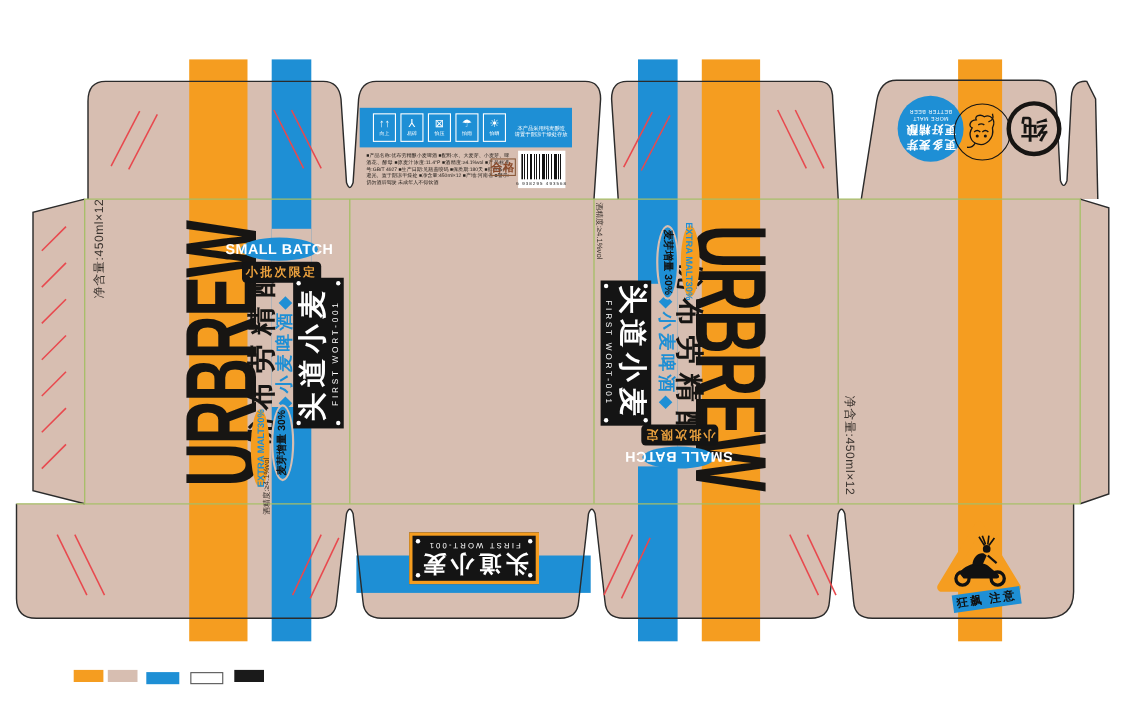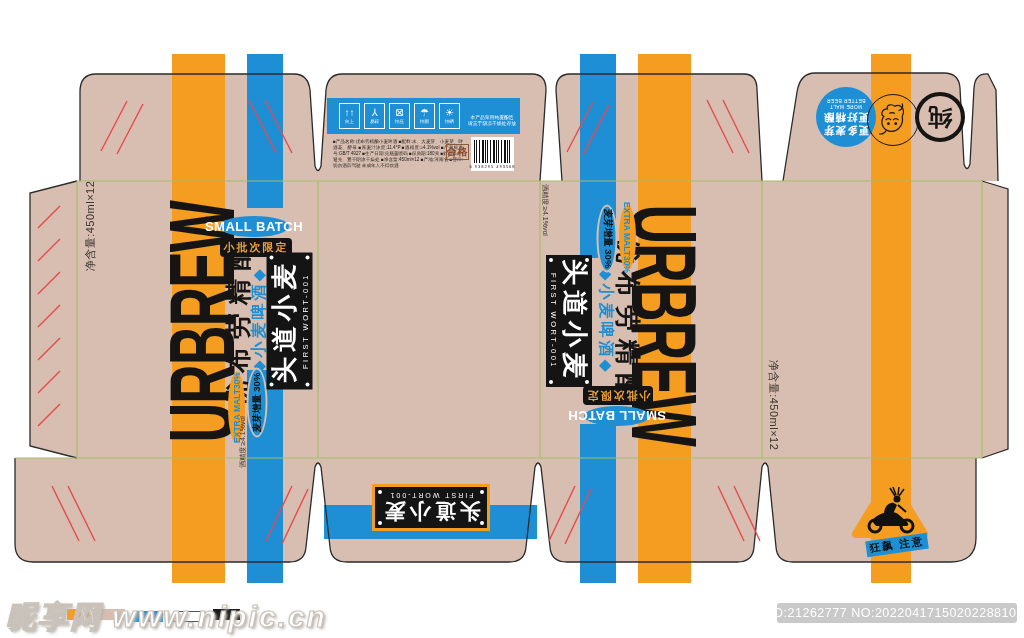--- a/index.html
+++ b/index.html
@@ -266,17 +266,15 @@
   </div>
 
   <div class="abs speedtag" style="left:866px;top:537px;width:62px;height:16px;">狂飙 注意</div>
 
   <div class="abs swatch" style="left:67px;top:609px;width:27px;background:#F59D20;"></div>
   <div class="abs swatch" style="left:98px;top:609px;width:27px;background:#D7BEB1;"></div>
   <div class="abs swatch" style="left:133px;top:611px;width:30px;background:#1E8FD5;"></div>
   <div class="abs swatch sw-border" style="left:173px;top:611px;width:30px;"></div>
   <div class="abs swatch" style="left:213px;top:609px;width:27px;background:#1A1A1A;"></div>
 
-  <div class="abs watermark" style="left:6px;top:600px;height:34px;">昵享网 www.nipic.cn</div>
-
-  <div class="abs idbadge" style="left:777px;top:603px;width:240px;height:20px;">ID:21262777 NO:20220417150202288107</div>
+
 
 </div>
 
 </body></html>

